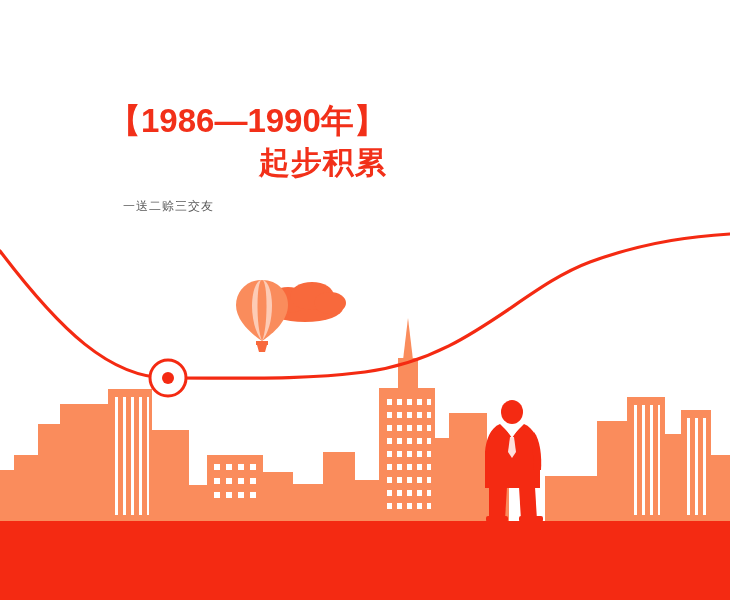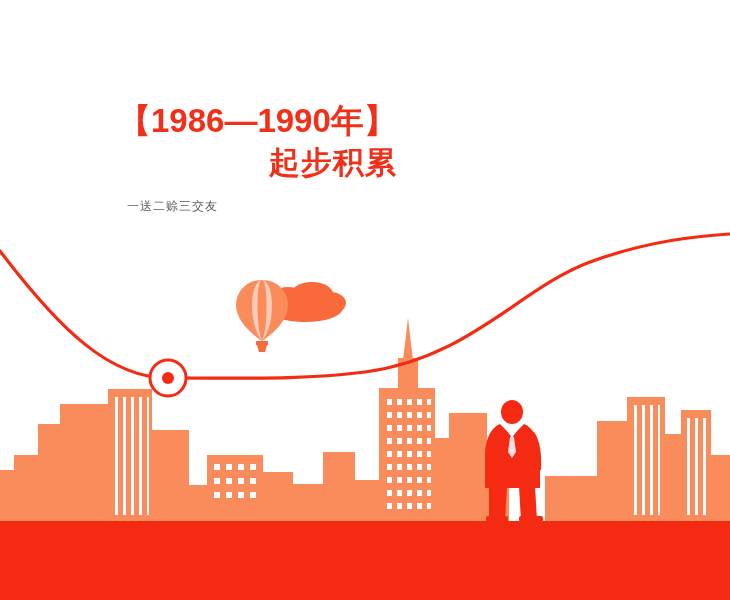--- a/index.html
+++ b/index.html
@@ -16,21 +16,21 @@
   #slide {
     position: relative;
     width: 730px;
     height: 600px;
     background: #ffffff;
     overflow: hidden;
   }
   
   .title-block {
     position: absolute;
-    left: 118px;
+    left: 108px;
     top: 100px;
     z-index: 30;
   }
   .title-line1 {
     font-size: 33px;
     font-weight: bold;
     color: #f23019;
     line-height: 42px;
     letter-spacing: 0px;
     white-space: nowrap;
@@ -39,21 +39,21 @@
     font-size: 31px;
     font-weight: bold;
     color: #f23019;
     line-height: 42px;
     letter-spacing: 1px;
     white-space: nowrap;
     text-align: right;
   }
   .subtitle {
     margin-top: 14px;
-    margin-left: 9px;
+    margin-left: 15px;
     font-size: 12px;
     color: #5a5a5a;
     letter-spacing: 1px;
     white-space: nowrap;
   }
   
   .layer {
     position: absolute;
     left: 0;
     top: 0;

